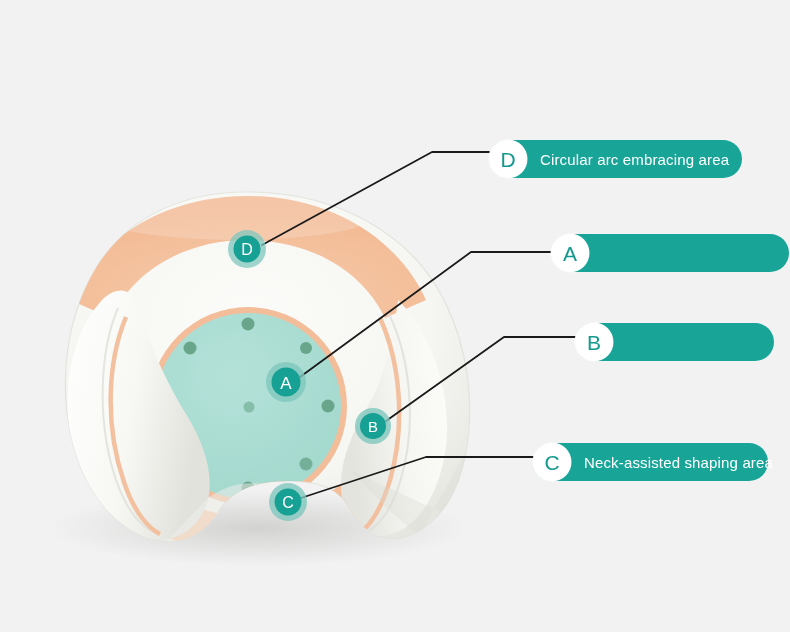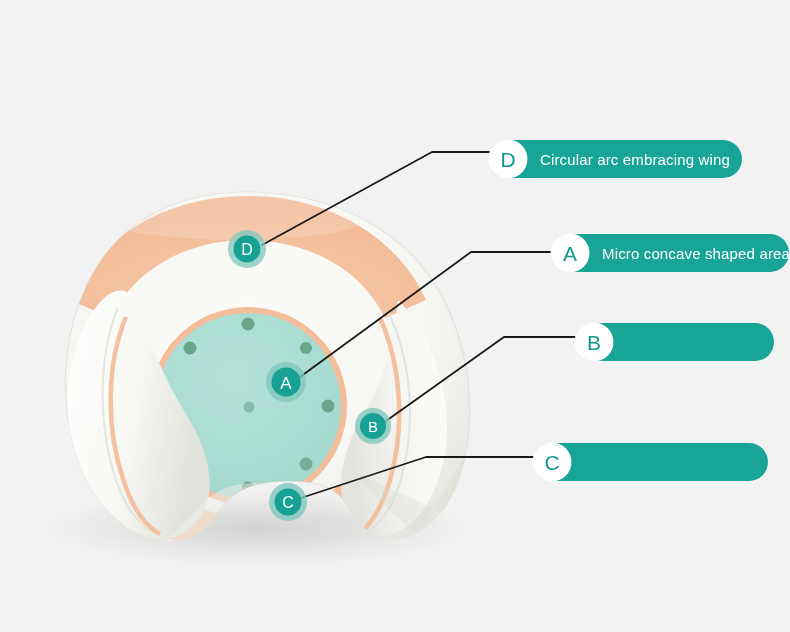--- a/index.html
+++ b/index.html
@@ -204,29 +204,29 @@
       <g>
         <circle cx="288" cy="502" r="19" fill="#7fc7bd" opacity="0.8"></circle>
         <circle cx="288" cy="502" r="13.5" fill="#17a094"></circle>
         <text x="288" y="508" text-anchor="middle" fill="#ffffff" font-family="Liberation Sans, sans-serif" font-size="16">C</text>
       </g>
     </g>
   </svg>
 
   <div class="callout" style="left:489px; top:140px; width:253px;">
     <div class="callout-badge">D</div>
-    <div class="callout-text">Circular arc embracing wing</div>
+    <div class="callout-text">Circular arc embracing area</div>
   </div>
 
   <div class="callout" style="left:551px; top:234px; width:238px;">
     <div class="callout-badge">A</div>
-    <div class="callout-text">Micro concave shaped area</div>
   </div>
 
   <div class="callout" style="left:575px; top:323px; width:199px;">
     <div class="callout-badge">B</div>
   </div>
 
   <div class="callout" style="left:533px; top:443px; width:235px;">
     <div class="callout-badge">C</div>
+    <div class="callout-text">Neck-assisted shaping area</div>
   </div>
 
 </div>
 
 </body></html>

